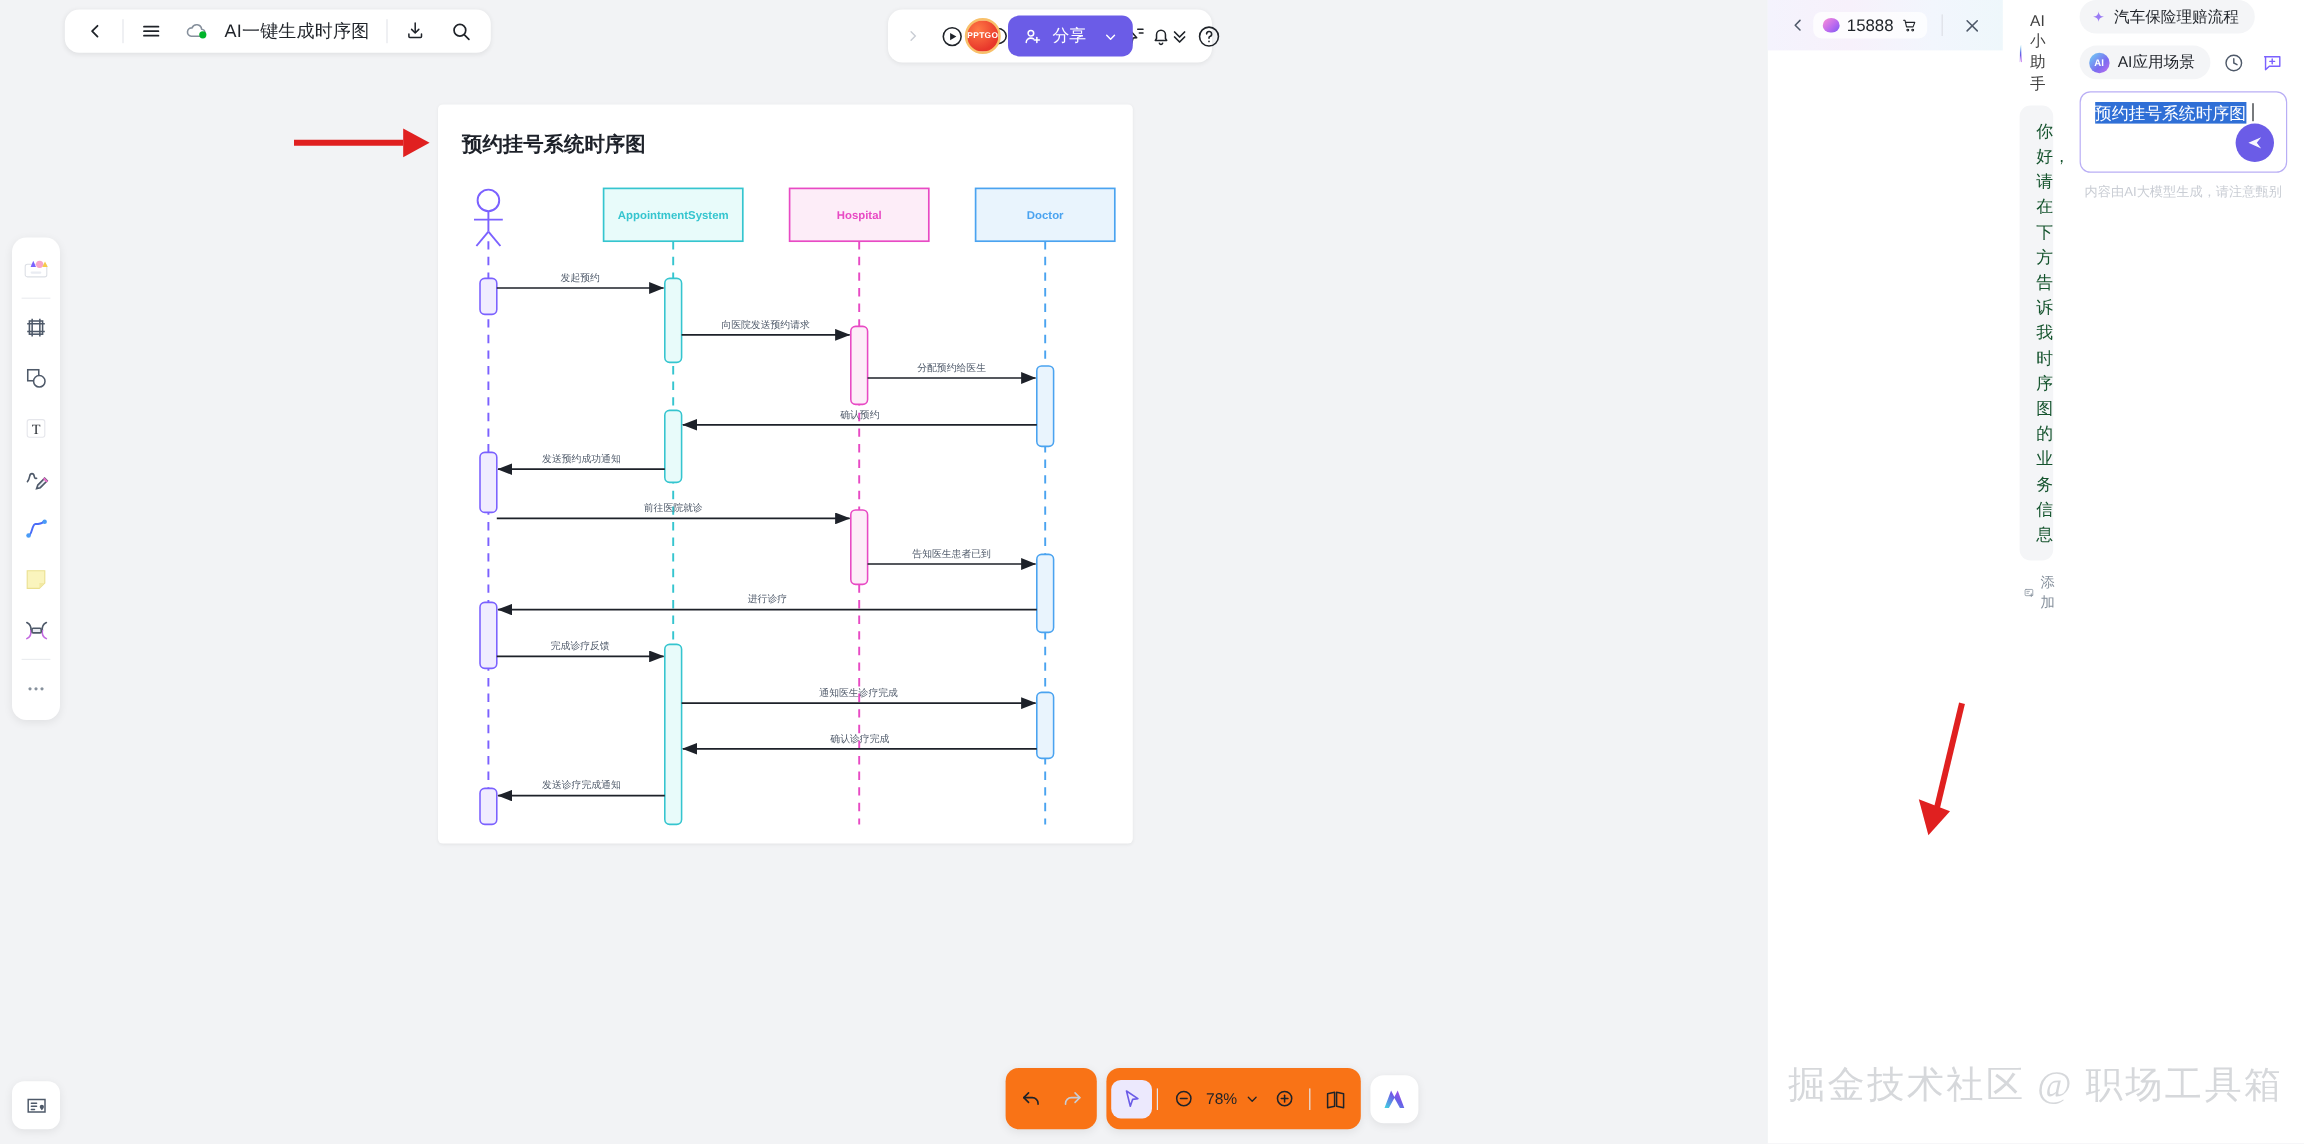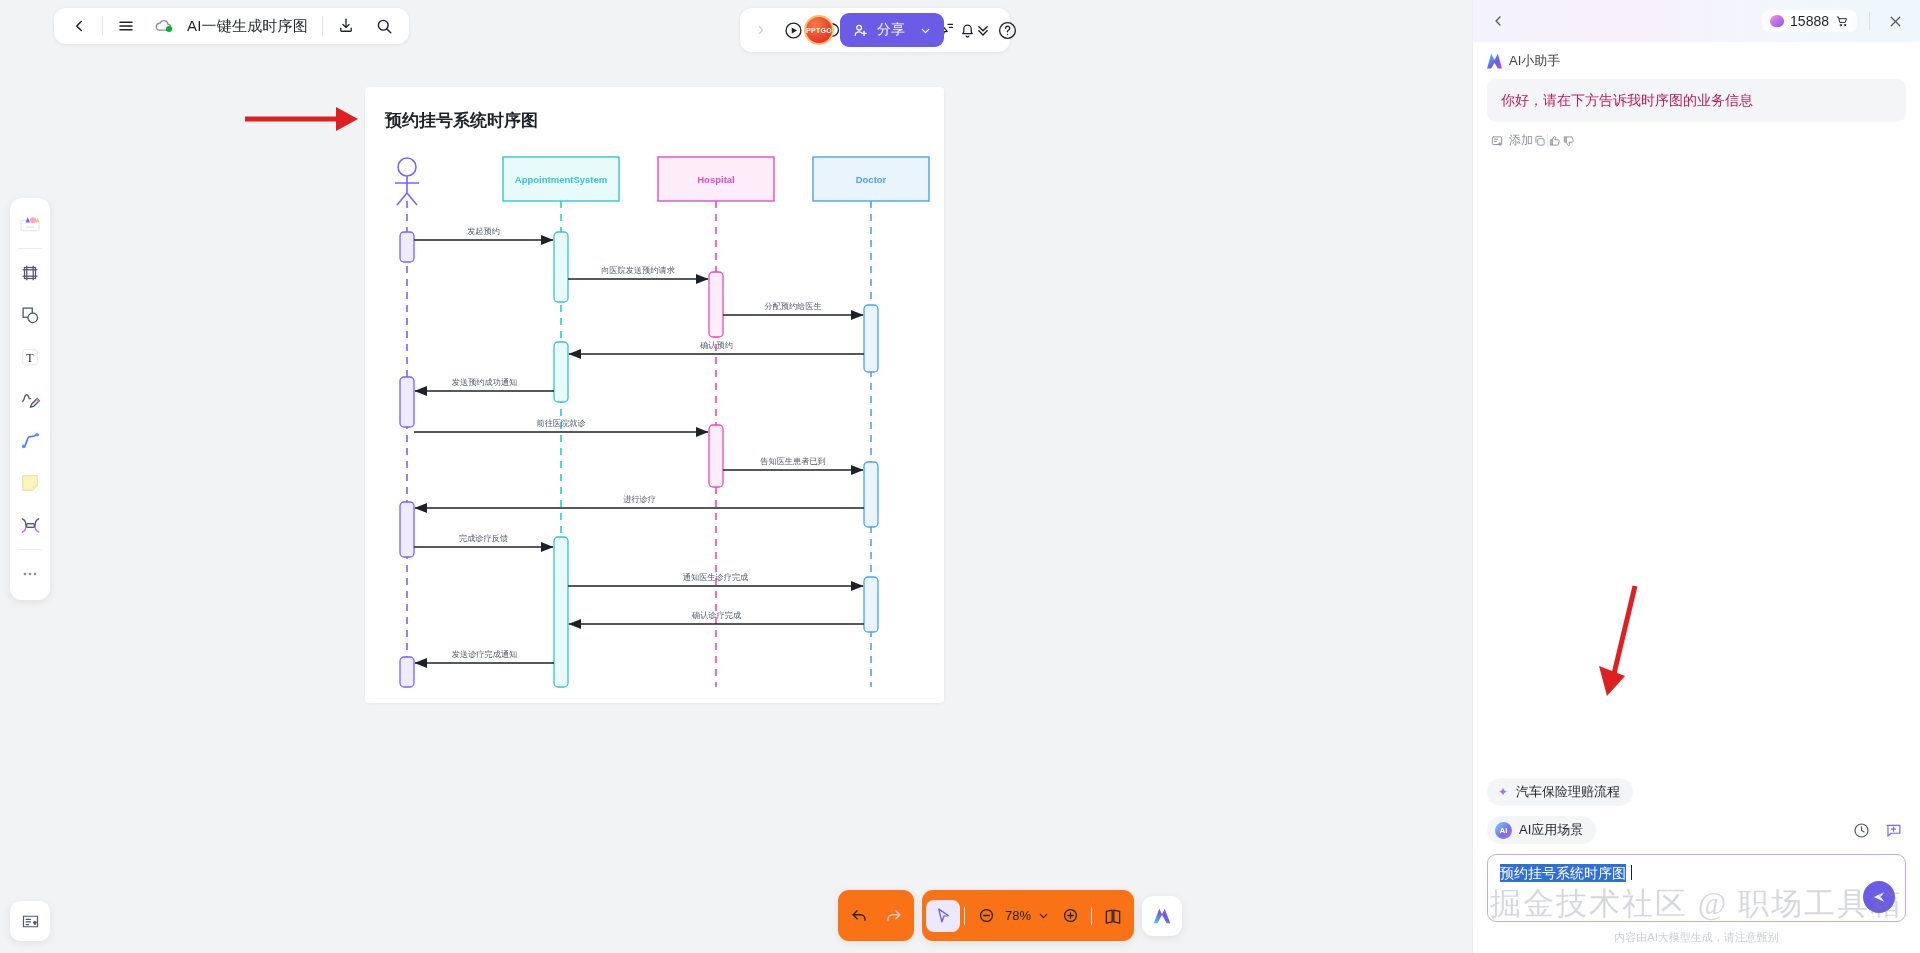--- a/index.html
+++ b/index.html
@@ -127,21 +127,21 @@
   .ai-fab {
     width: 40px; height:40px; border-radius:11px; background:#fff;
     display:flex;align-items:center;justify-content:center;
     box-shadow:0 2px 8px rgba(0,0,0,.08); cursor:pointer;
   }
 
   
   .right-panel {
     position: absolute; right: 0; top: 0; width: 448px; height: 953px;
     background: #ffffff; border-left: 1px solid #eceef0;
-    display: flex; flex-direction: column;
+    display: flex; flex-direction: row;
   }
   .rp-header {
     height: 42px; flex: 0 0 42px;
     background: linear-gradient(90deg,#f4f3fd 0%,#f7f1fb 35%,#f2f6fd 70%,#eef7fb 100%);
     display:flex; align-items:center; padding: 0 12px;
   }
   .rp-back { width:26px;height:26px;display:flex;align-items:center;justify-content:center;cursor:pointer;color:#4e5969; }
   .rp-spacer { flex:1; }
   .credits {
     display:flex; align-items:center; gap:6px;
@@ -159,21 +159,21 @@
   .rp-body { flex:1; overflow:hidden; position: relative; padding: 10px 14px; }
   .assistant-row { display:flex; align-items:center; gap:7px; margin-bottom: 9px; }
   .ai-logo {
     width: 15px; height: 15px;
     background: linear-gradient(135deg,#4ad8e8 0%,#6b5ce7 55%,#c04ae8 100%);
     clip-path: polygon(0% 100%, 28% 0%, 50% 44%, 72% 0%, 100% 100%, 72% 100%, 50% 62%, 28% 100%);
   }
   .assistant-name { font-size:13px; color:#404040; }
   .msg-bubble {
     background: #f4f5f7; border-radius: 9px;
-    padding: 11px 14px; font-size: 14px; color: #be185d; line-height:1.5;
+    padding: 11px 14px; font-size: 14px; color: #14532d; line-height:1.5;
   }
   .msg-actions { display:flex; align-items:center; padding: 10px 3px 0 3px; color:#86909c; }
   .msg-act { display:flex;align-items:center;gap:5px; font-size:12px; cursor:pointer; }
   .msg-sep { width:1px; height:13px; background:#e5e6eb; }
 
   .rp-footer { flex: 0 0 auto; padding: 0 14px 8px 14px; position: relative; }
   .chip {
     display:inline-flex; align-items:center; gap:7px;
     background:#f4f5f7; border-radius: 14px;
     padding: 5px 13px 5px 10px; font-size:13px; color:#1f2329;

